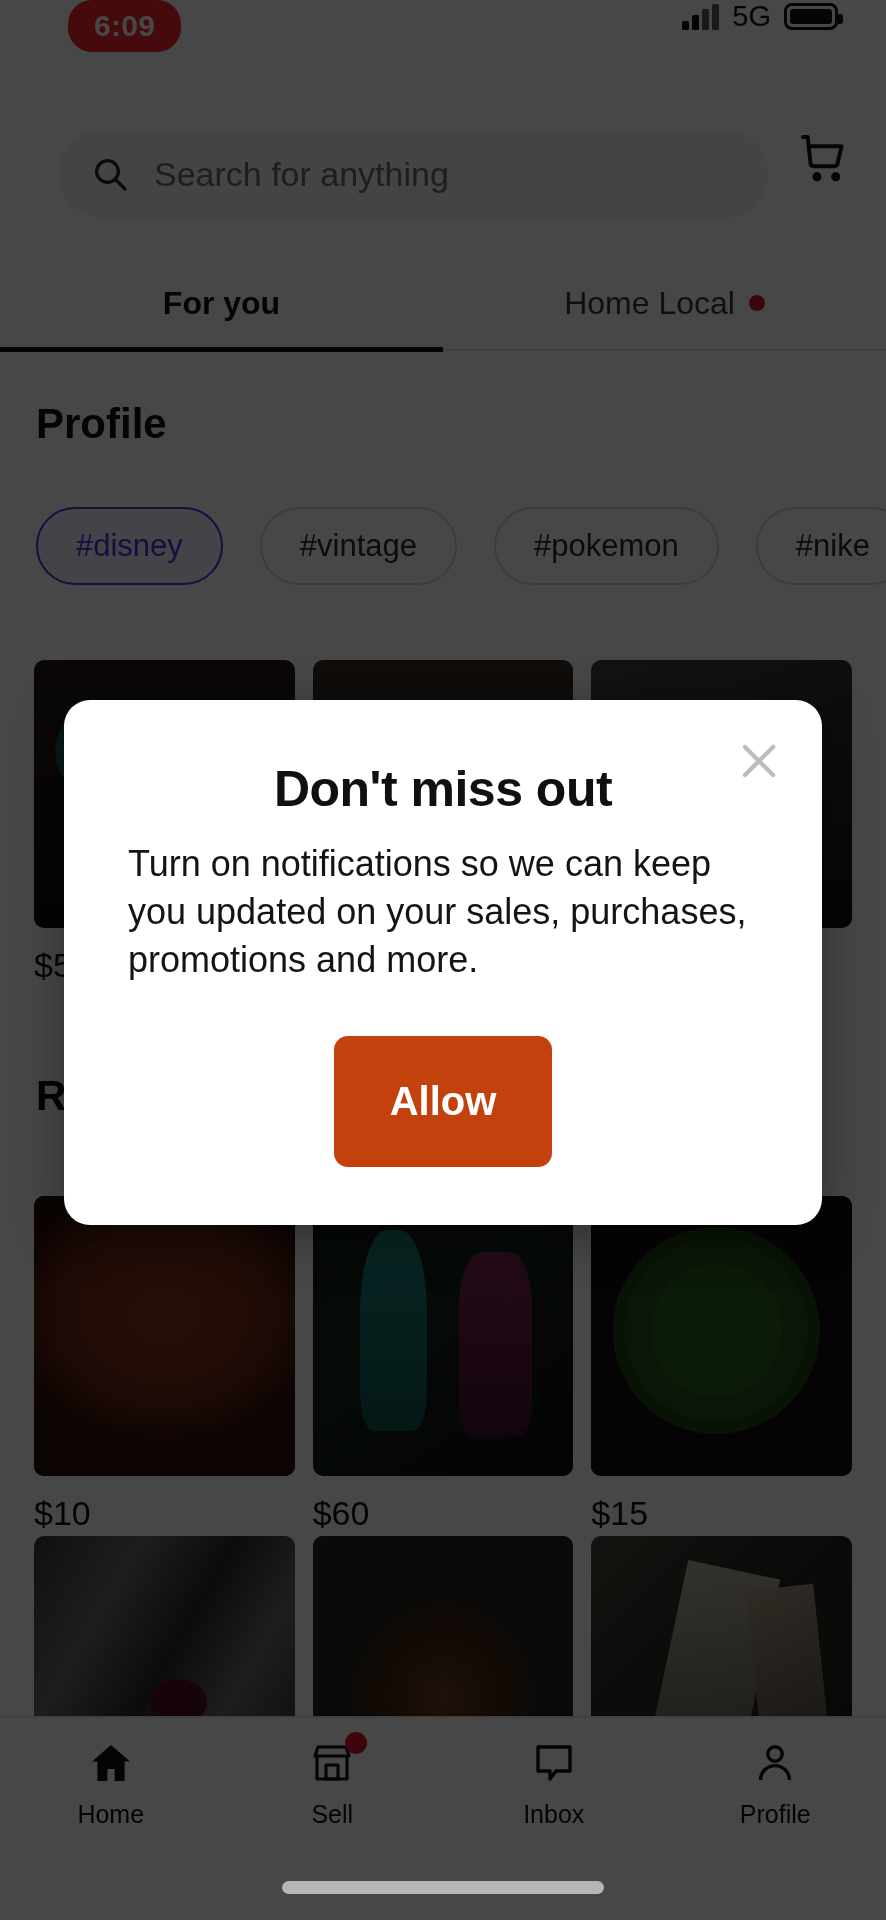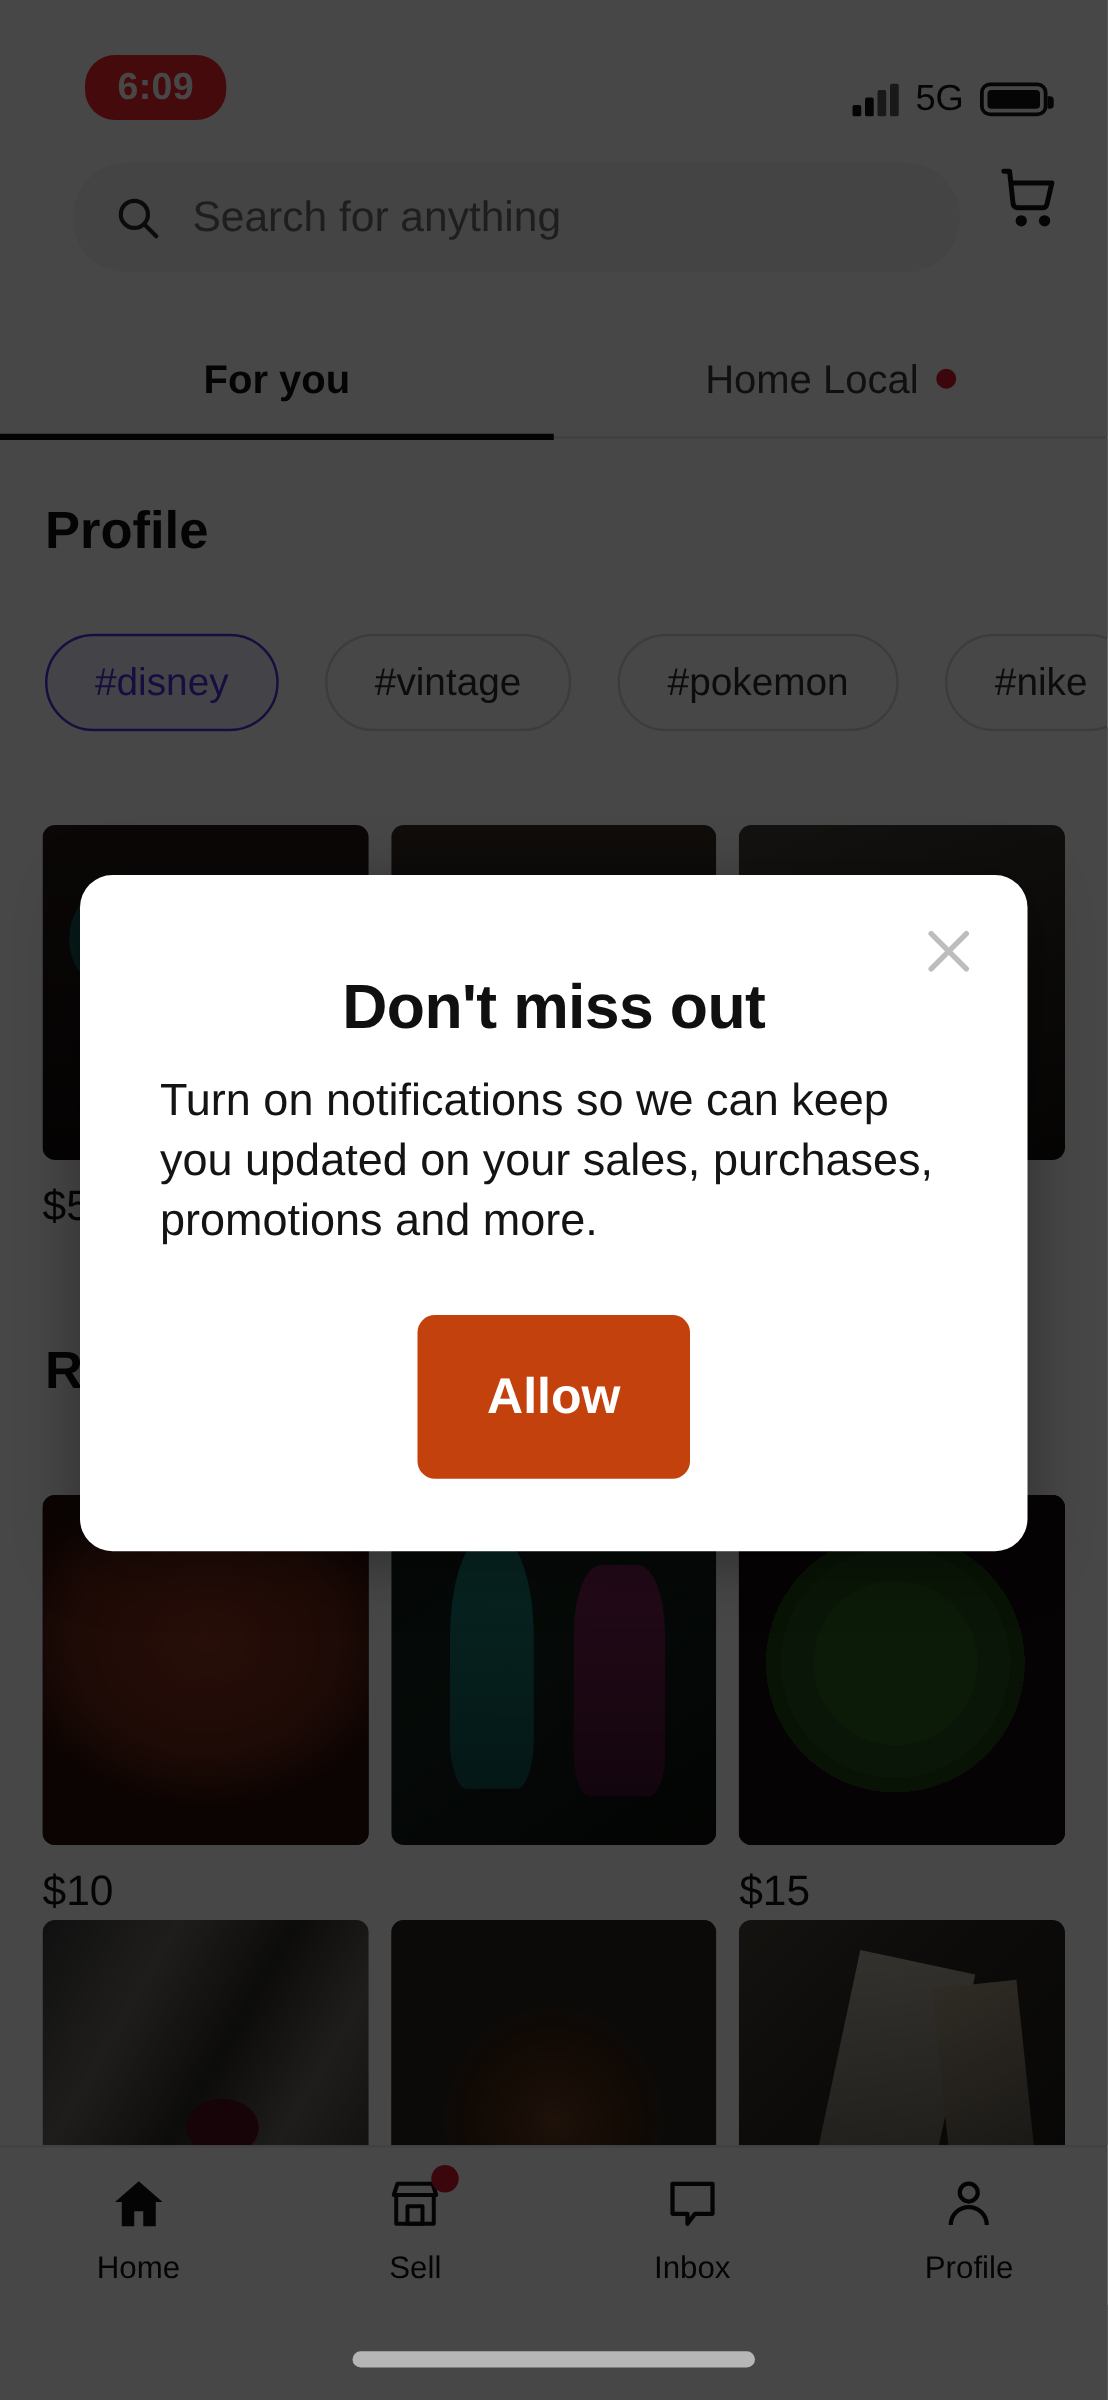--- a/index.html
+++ b/index.html
@@ -34,21 +34,21 @@
     background: rgba(0,0,0,0.72);
     z-index: 50;
   }
 
   
   #status-bar {
     position: absolute;
     top: 0; left: 0; right: 0;
     height: 96px;
     display: flex;
-    align-items: flex-end;
+    align-items: flex-start;
     justify-content: space-between;
     padding: 0 42px;
   }
   #rec-pill {
     background: #f5272c;
     color: #ffffff;
     font-size: 30px;
     font-weight: bold;
     border-radius: 24px;
     padding: 9px 26px;
@@ -311,21 +311,21 @@
     display:flex; align-items:center; justify-content:center;
     cursor: pointer;
   }
   #modal-glow {
     position:absolute; top: 0; left: 50%; transform: translateX(-50%);
     width: 78px; height: 78px; border-radius: 50%;
     background: radial-gradient(circle, rgba(255,255,255,0.95) 0%, rgba(245,245,248,0) 72%);
     pointer-events: none;
   }
   #modal-title {
-    margin-top: 76px;
+    margin-top: 60px;
     text-align: center;
     font-size: 50px;
     font-weight: bold;
     color: #101010;
     letter-spacing: -0.5px;
   }
   #modal-body {
     margin-top: 22px;
     font-size: 36px;
     line-height: 1.33;
@@ -439,20 +439,21 @@
       <div class="cell">
         <div class="thumb">
             <div class="ph p-crochet"></div>
           </div>
         <div class="price">$10</div>
       </div>
       <div class="cell">
         <div class="thumb">
             <div class="ph p-dress"></div>
           </div>
+        <div class="price">$60</div>
       </div>
       <div class="cell">
         <div class="thumb">
             <div class="ph p-plate"></div>
           </div>
         <div class="price">$15</div>
       </div>
     </div>
 
     <div class="grid-row" id="row3">

